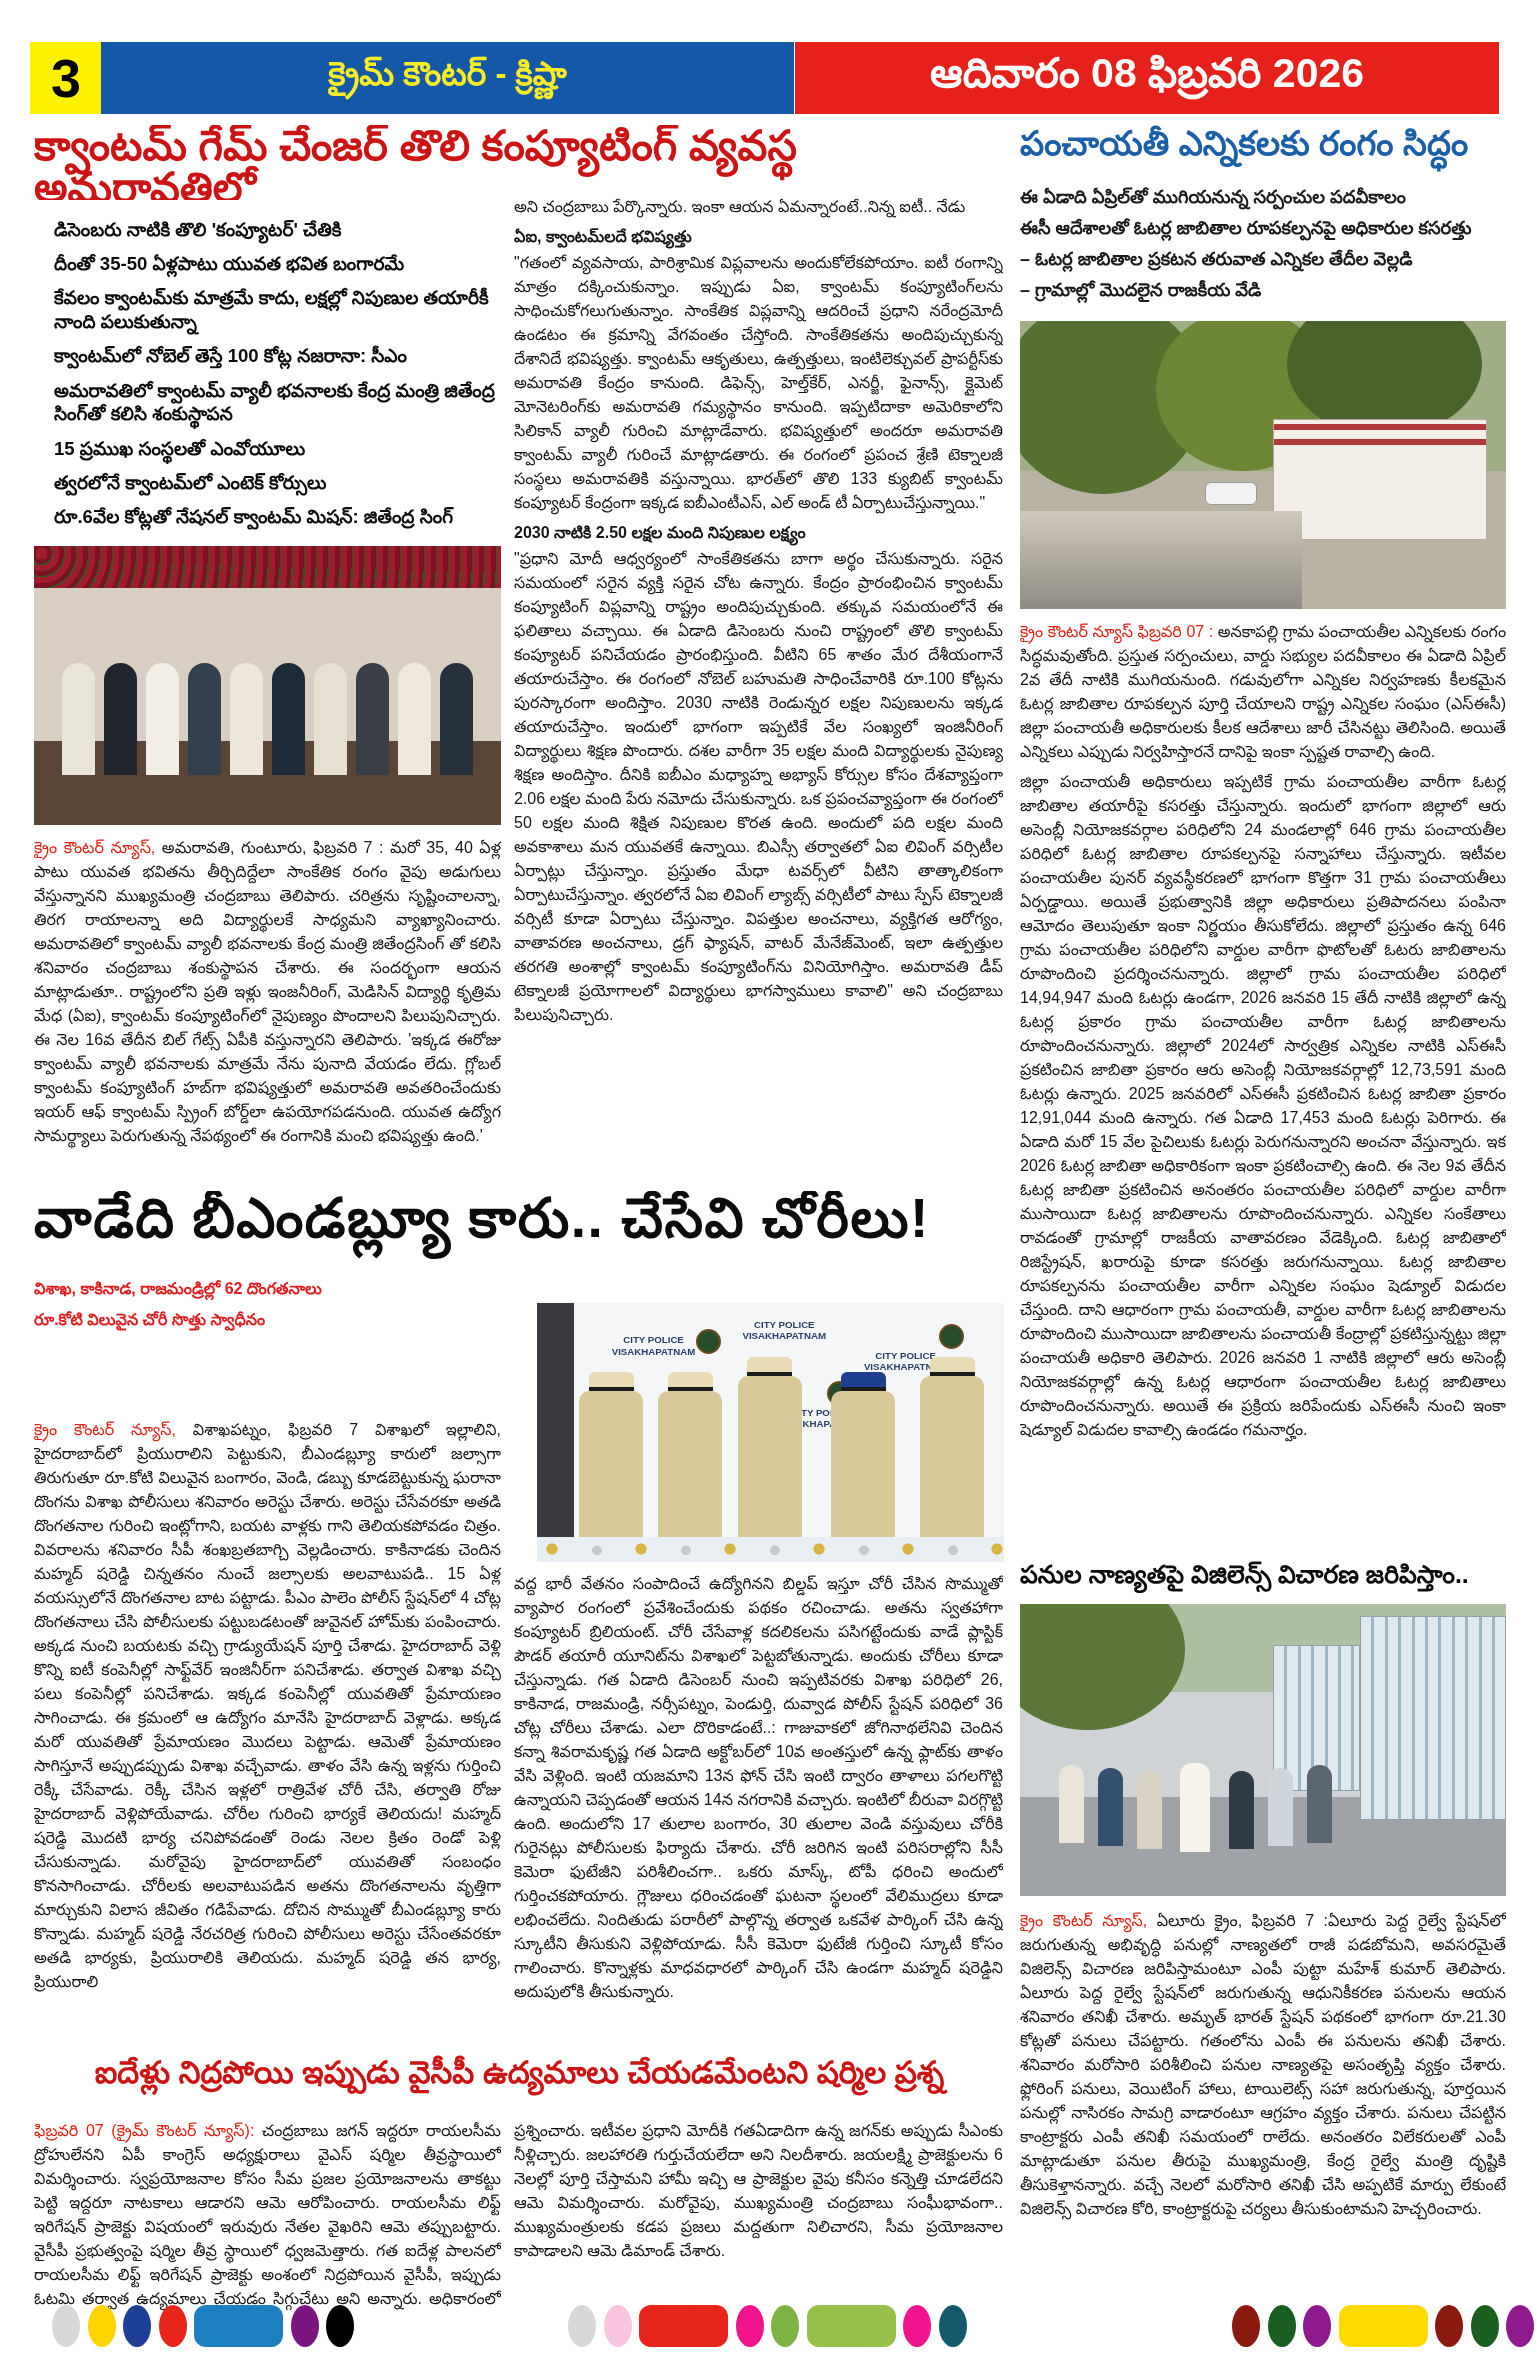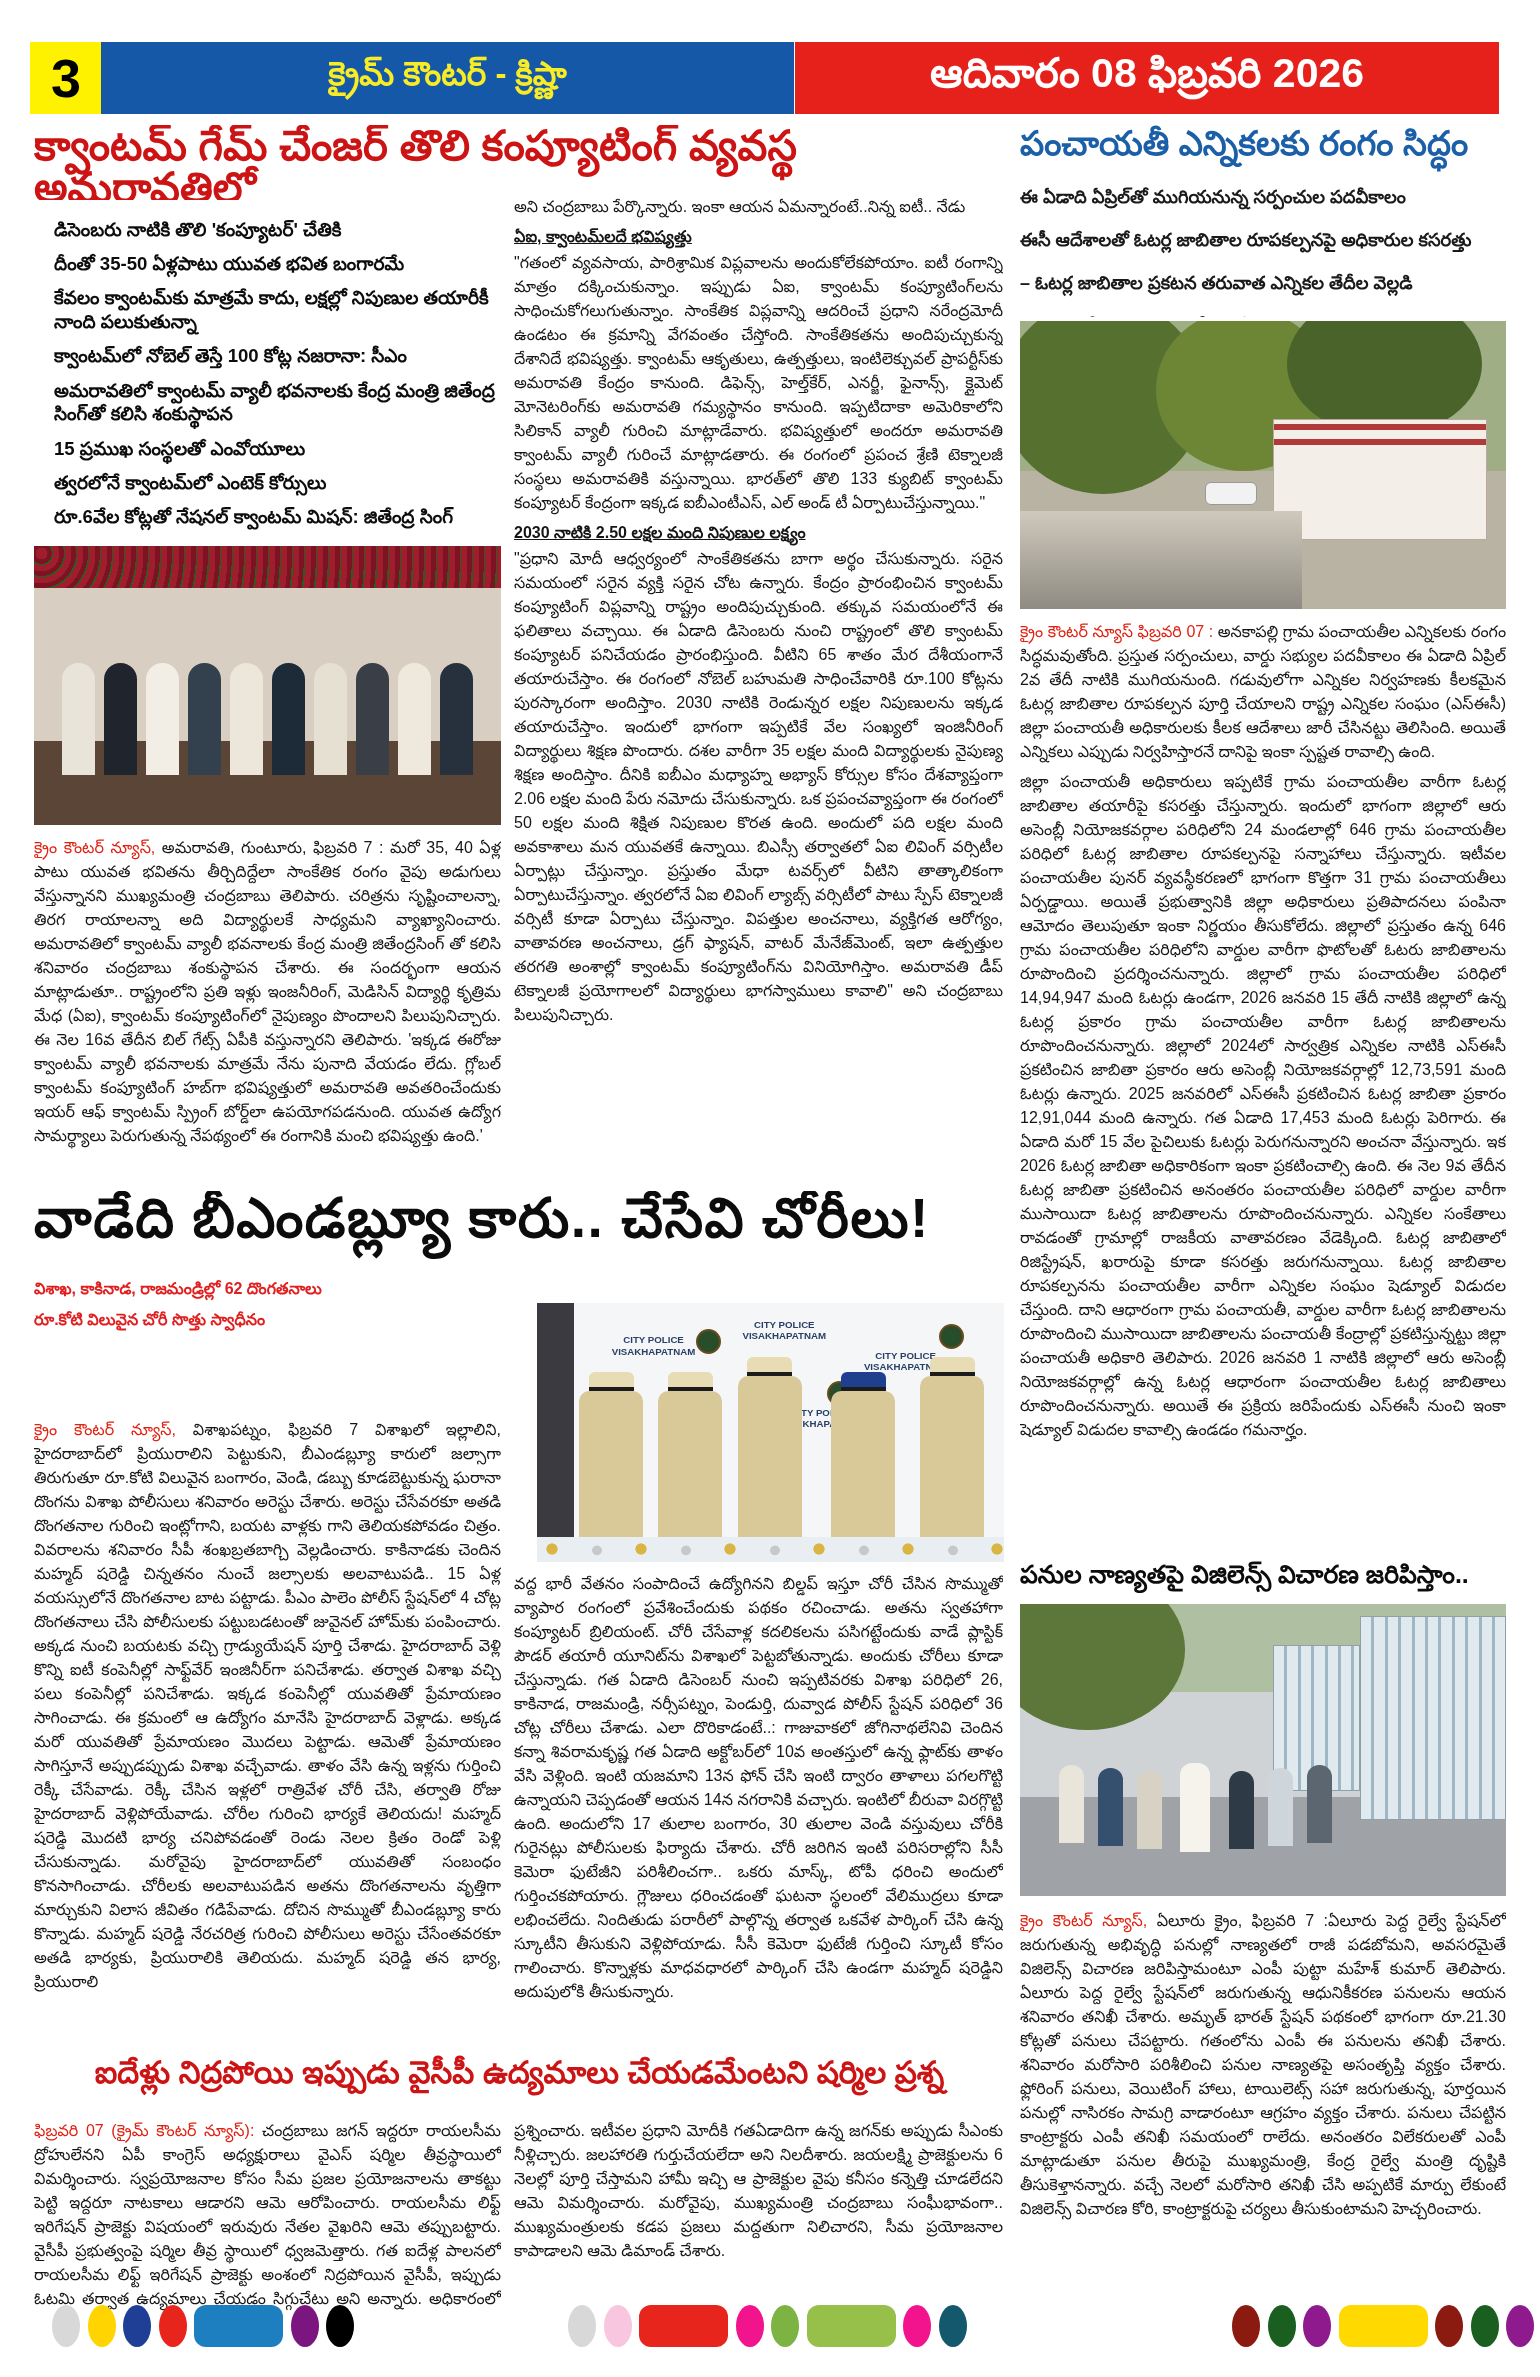--- a/index.html
+++ b/index.html
@@ -25,28 +25,28 @@
   .h-bmw{left:34px;top:1191px;width:971px;height:88px;color:#0c0c0c;font-size:55px;font-weight:900;
     letter-spacing:1.5px;line-height:1.0;overflow:hidden;}
   .h-sharmila{left:34px;top:2055px;width:971px;height:55px;color:var(--c-red-head);font-size:31px;font-weight:900;
     text-align:center;overflow:hidden;}
   .h-panchayat{left:1020px;top:124px;width:486px;height:49px;color:var(--c-blue-head);font-size:34px;font-weight:900;overflow:hidden;}
   .h-vigilance{left:1020px;top:1560px;width:486px;height:39px;color:#0c0c0c;font-size:25px;font-weight:900;overflow:hidden;}
   
   .sub-list{display:flex;flex-direction:column;}
   .q-subs{left:54px;top:218px;width:447px;height:325px;overflow:hidden;}
   .q-subs .sub-item{font-size:18.6px;font-weight:bold;color:#0d0d0d;line-height:1.28;margin-bottom:10.4px;}
-  .p-subs{left:1020px;top:186px;width:486px;height:131px;overflow:hidden;gap:12px;}
+  .p-subs{left:1020px;top:186px;width:486px;height:131px;overflow:hidden;}
   .p-subs .sub-item{font-size:18px;font-weight:bold;color:#1a1a1a;line-height:1.3;margin-bottom:7.5px;}
   .b-subs{left:34px;top:1279px;width:492px;height:149px;overflow:hidden;}
   .b-subs .sub-item{font-size:16px;font-weight:bold;color:var(--c-sub-red);line-height:1.3;margin-bottom:10.4px;}
   
   .body-block{font-size:16px;line-height:1.5;text-align:justify;overflow:hidden;color:#151515;}
   .dateline{color:var(--c-dateline);font-weight:normal;}
-  .bold-line{font-weight:bold;margin:2px 0;text-decoration:underline;}
+  .bold-line{font-weight:bold;margin:2px 0;}
   .para{margin-bottom:6px;}
   .q-col1{left:34px;top:836px;width:467px;height:356px;}
   .q-col2{left:514px;top:195px;width:489px;height:977px;}
   .b-col1{left:34px;top:1418px;width:467px;height:625px;}
   .b-col2{left:514px;top:1572px;width:489px;height:471px;}
   .s-col1{left:34px;top:2119px;width:467px;height:195px;}
   .s-col2{left:514px;top:2119px;width:489px;height:195px;}
   .r-body1{left:1020px;top:620px;width:486px;height:928px;}
   .r-body2{left:1020px;top:1909px;width:486px;height:376px;}
   

